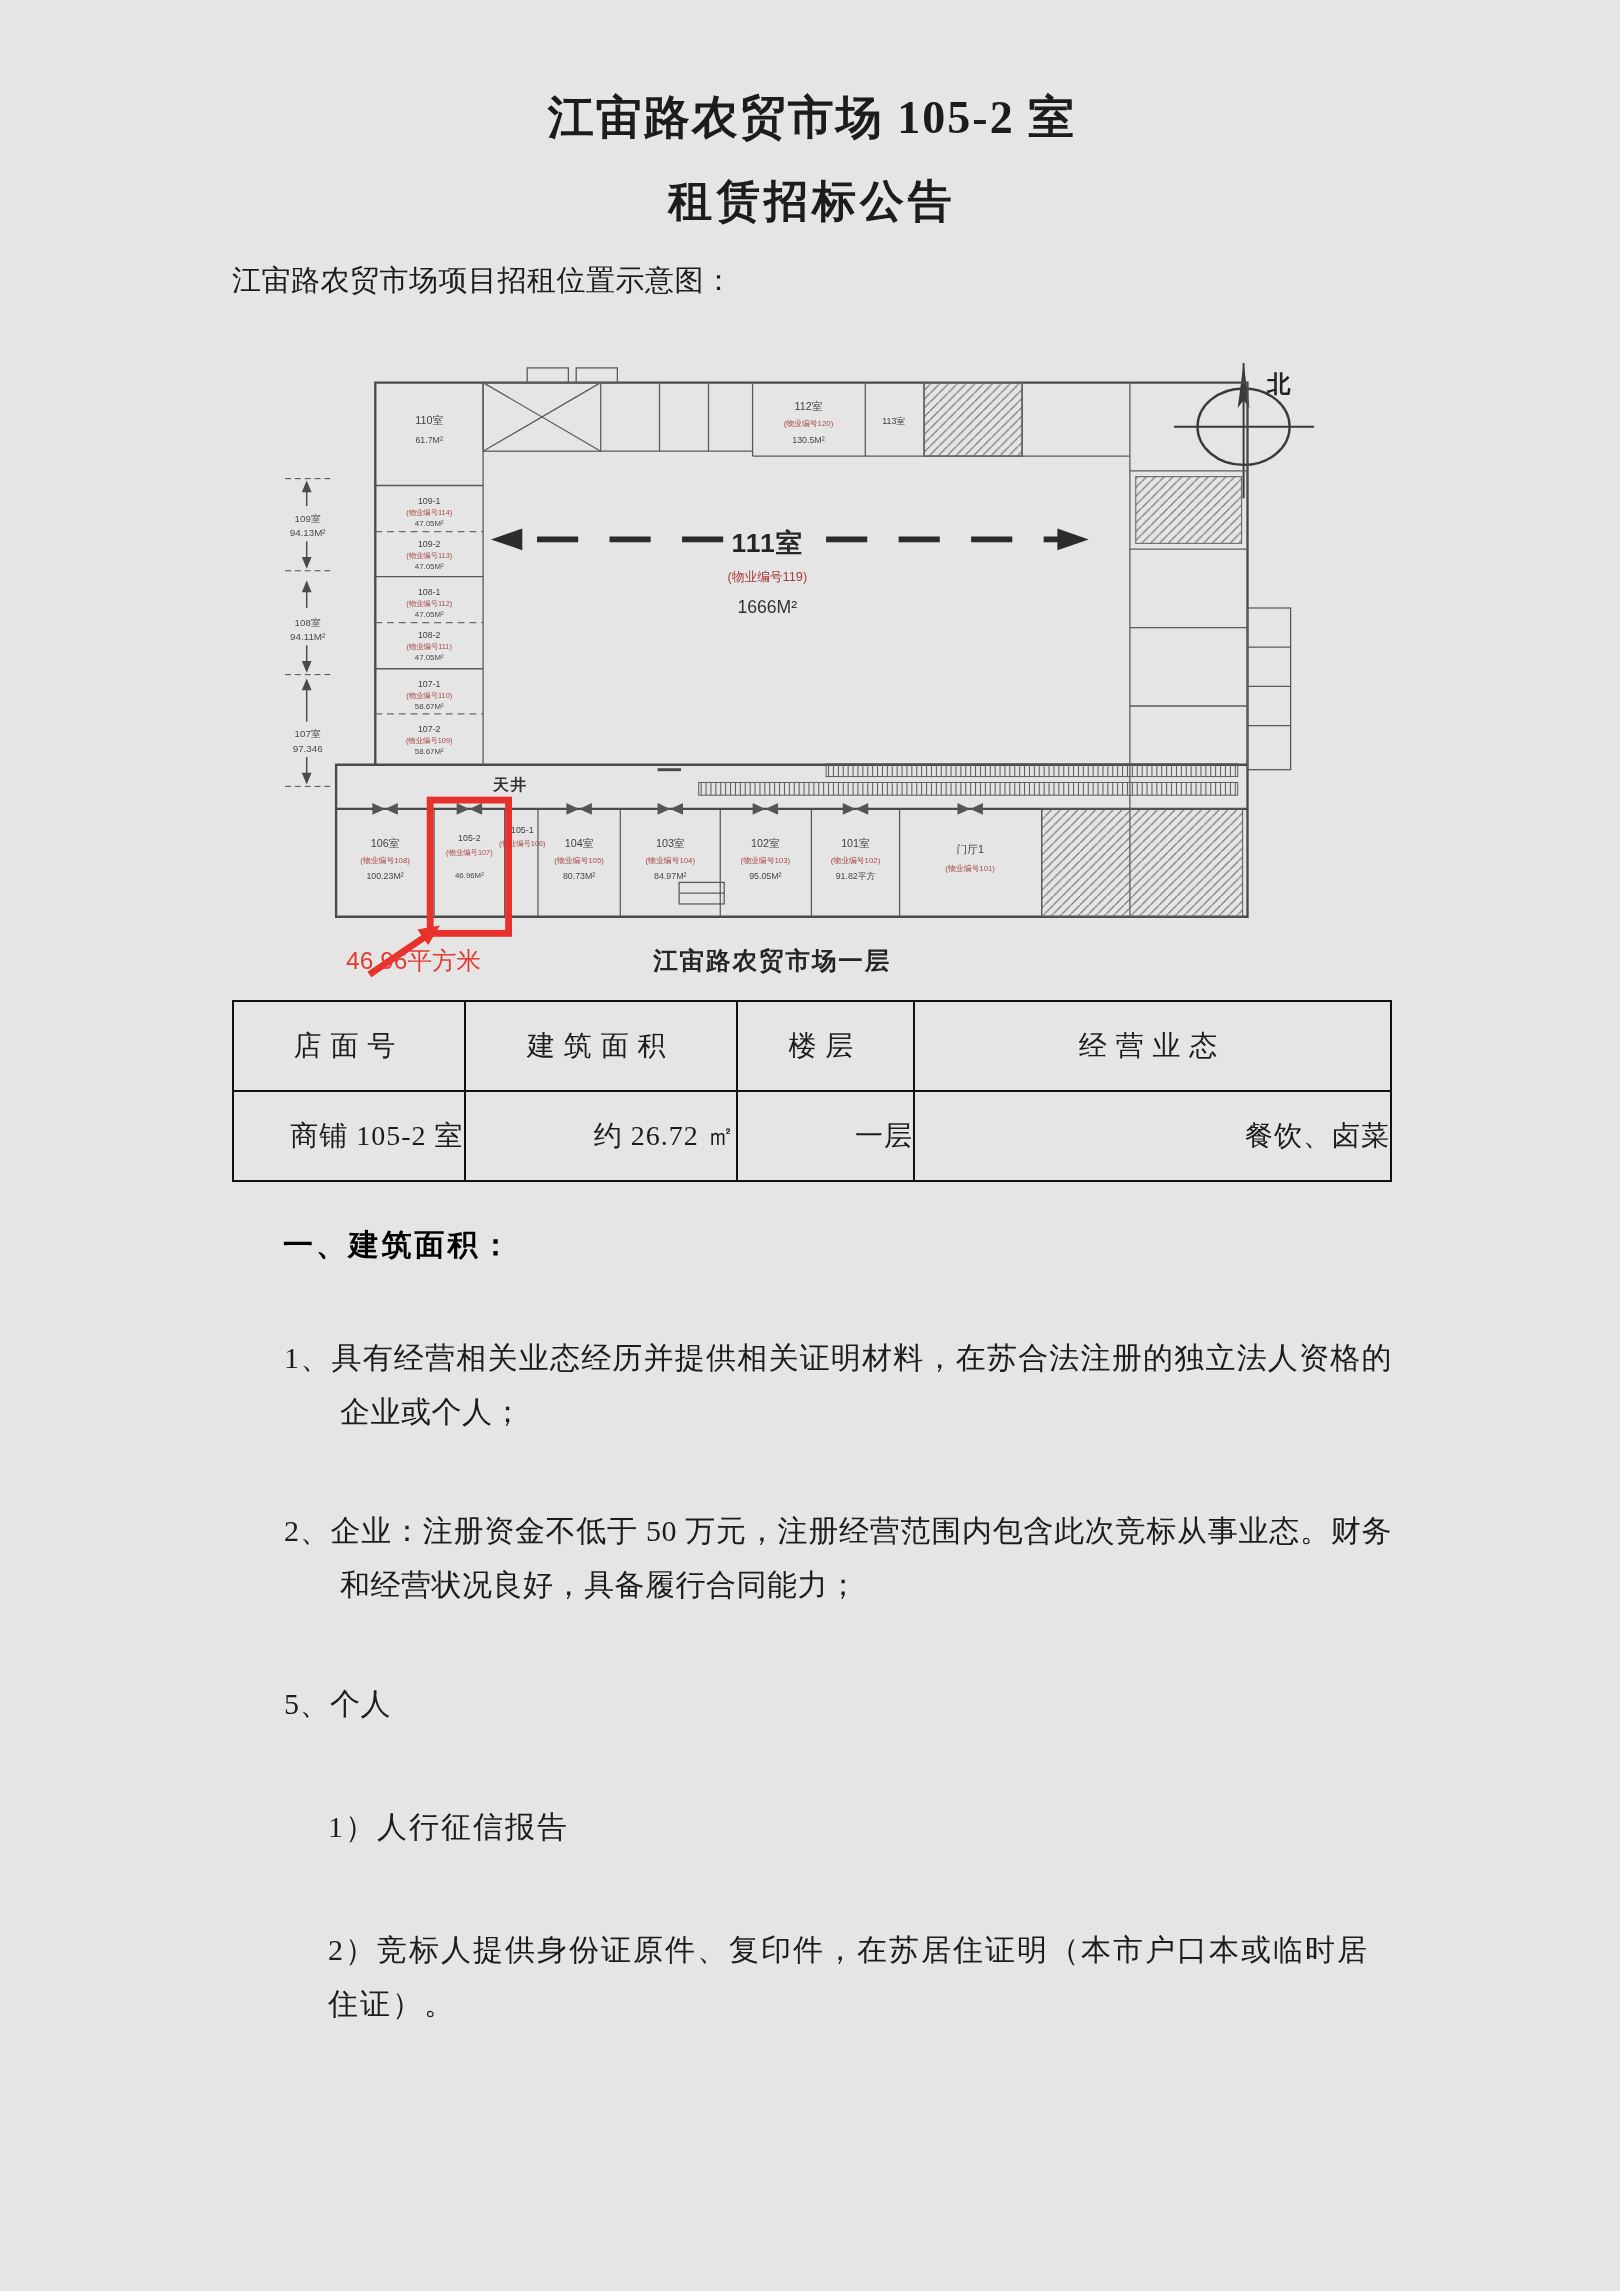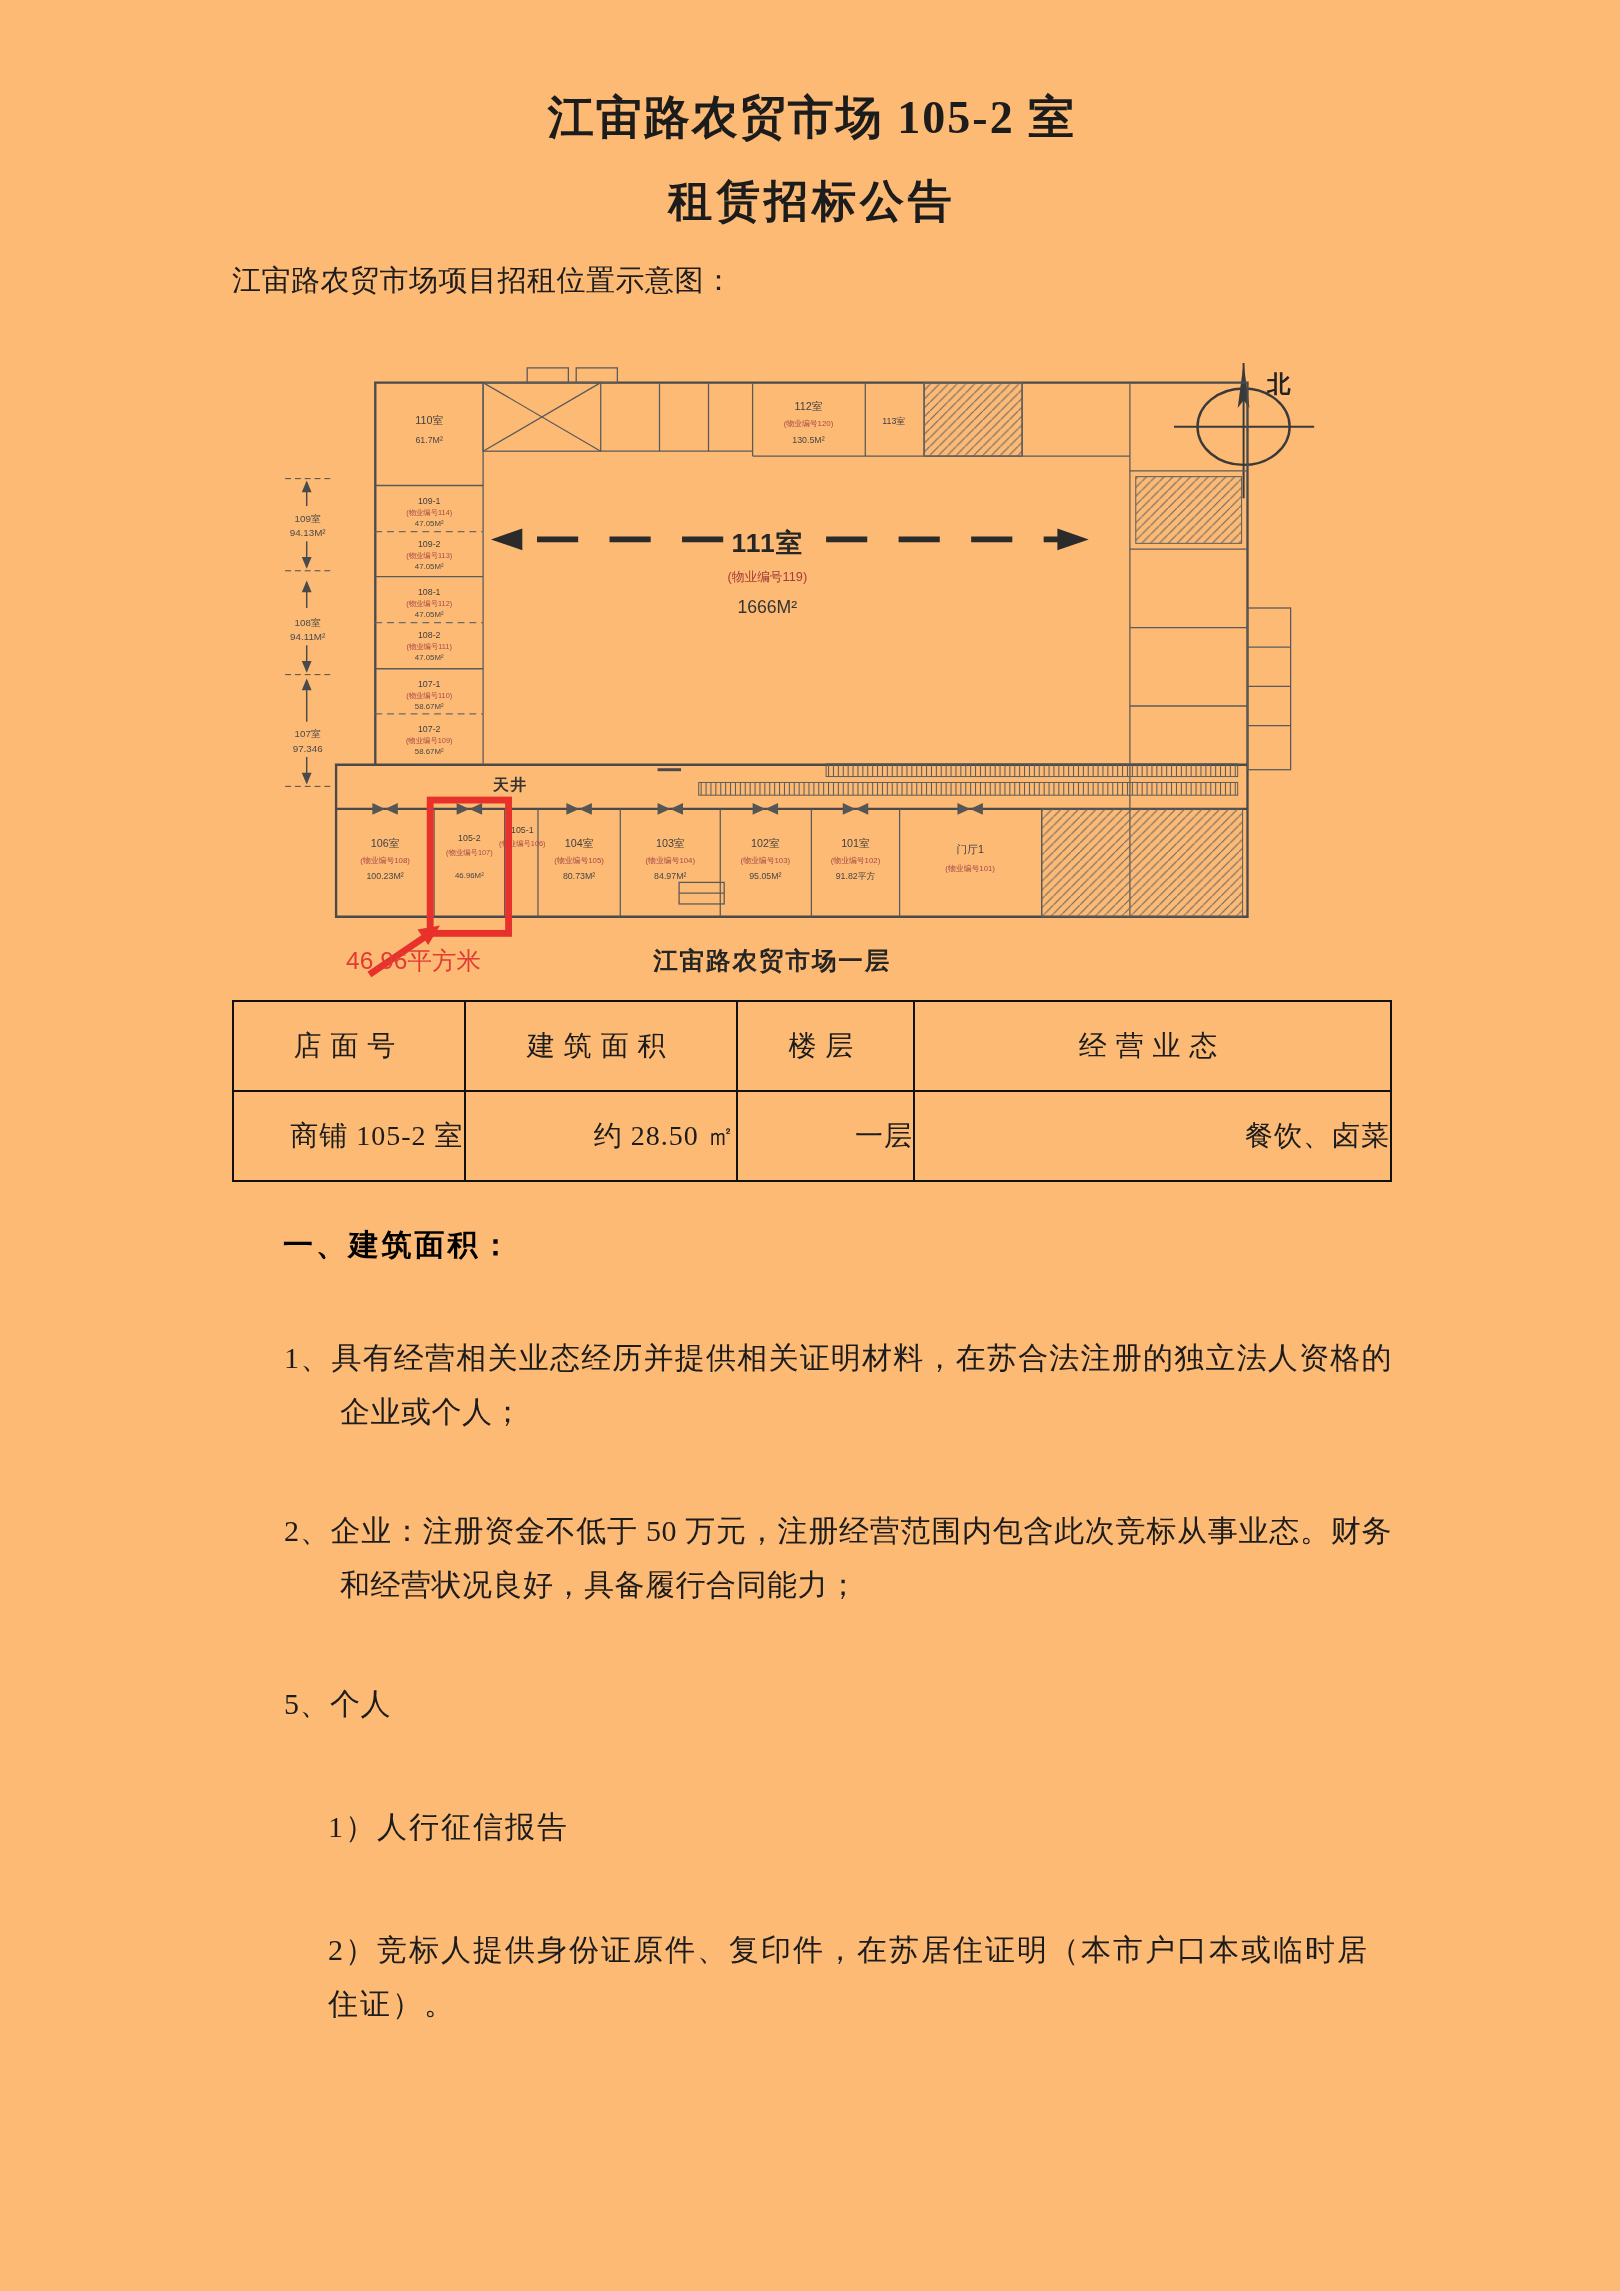--- a/index.html
+++ b/index.html
@@ -1,21 +1,21 @@
 <!DOCTYPE html>
 <html><head>
 <meta charset="utf-8">
 <style>
   * { margin:0; padding:0; box-sizing:border-box; }
   html,body { background:#888; }
   .page {
     position:relative;
     width:1620px; height:2292px;
     margin:0 auto;
-    background:#fdba74;
+    background:#e5e5e5;
     font-family:"Liberation Serif","DejaVu Serif",serif;
     color:#1c1c1c;
     overflow:hidden;
   }
   .content { padding:86px 228px 0 232px; }
 
   .title1 {
     text-align:center; font-size:46px; font-weight:bold;
     letter-spacing:2px; line-height:63px;
   }
@@ -326,21 +326,21 @@
         </colgroup>
       <tbody>
           <tr>
         <th>店面号</th>
         <th>建筑面积</th>
         <th>楼层</th>
         <th>经营业态</th>
       </tr>
       <tr>
         <td>商铺 105-2 室</td>
-        <td>约 28.50 ㎡</td>
+        <td>约 26.72 ㎡</td>
         <td>一层</td>
         <td>餐饮、卤菜</td>
       </tr>
     </tbody>
       </table>
 
     <div class="sec-heading">一、建筑面积：</div>
 
     <p class="item">1、具有经营相关业态经历并提供相关证明材料，在苏合法注册的独立法人资格的企业或个人；</p>
     <p class="item">2、企业：注册资金不低于 50 万元，注册经营范围内包含此次竞标从事业态。财务和经营状况良好，具备履行合同能力；</p>

